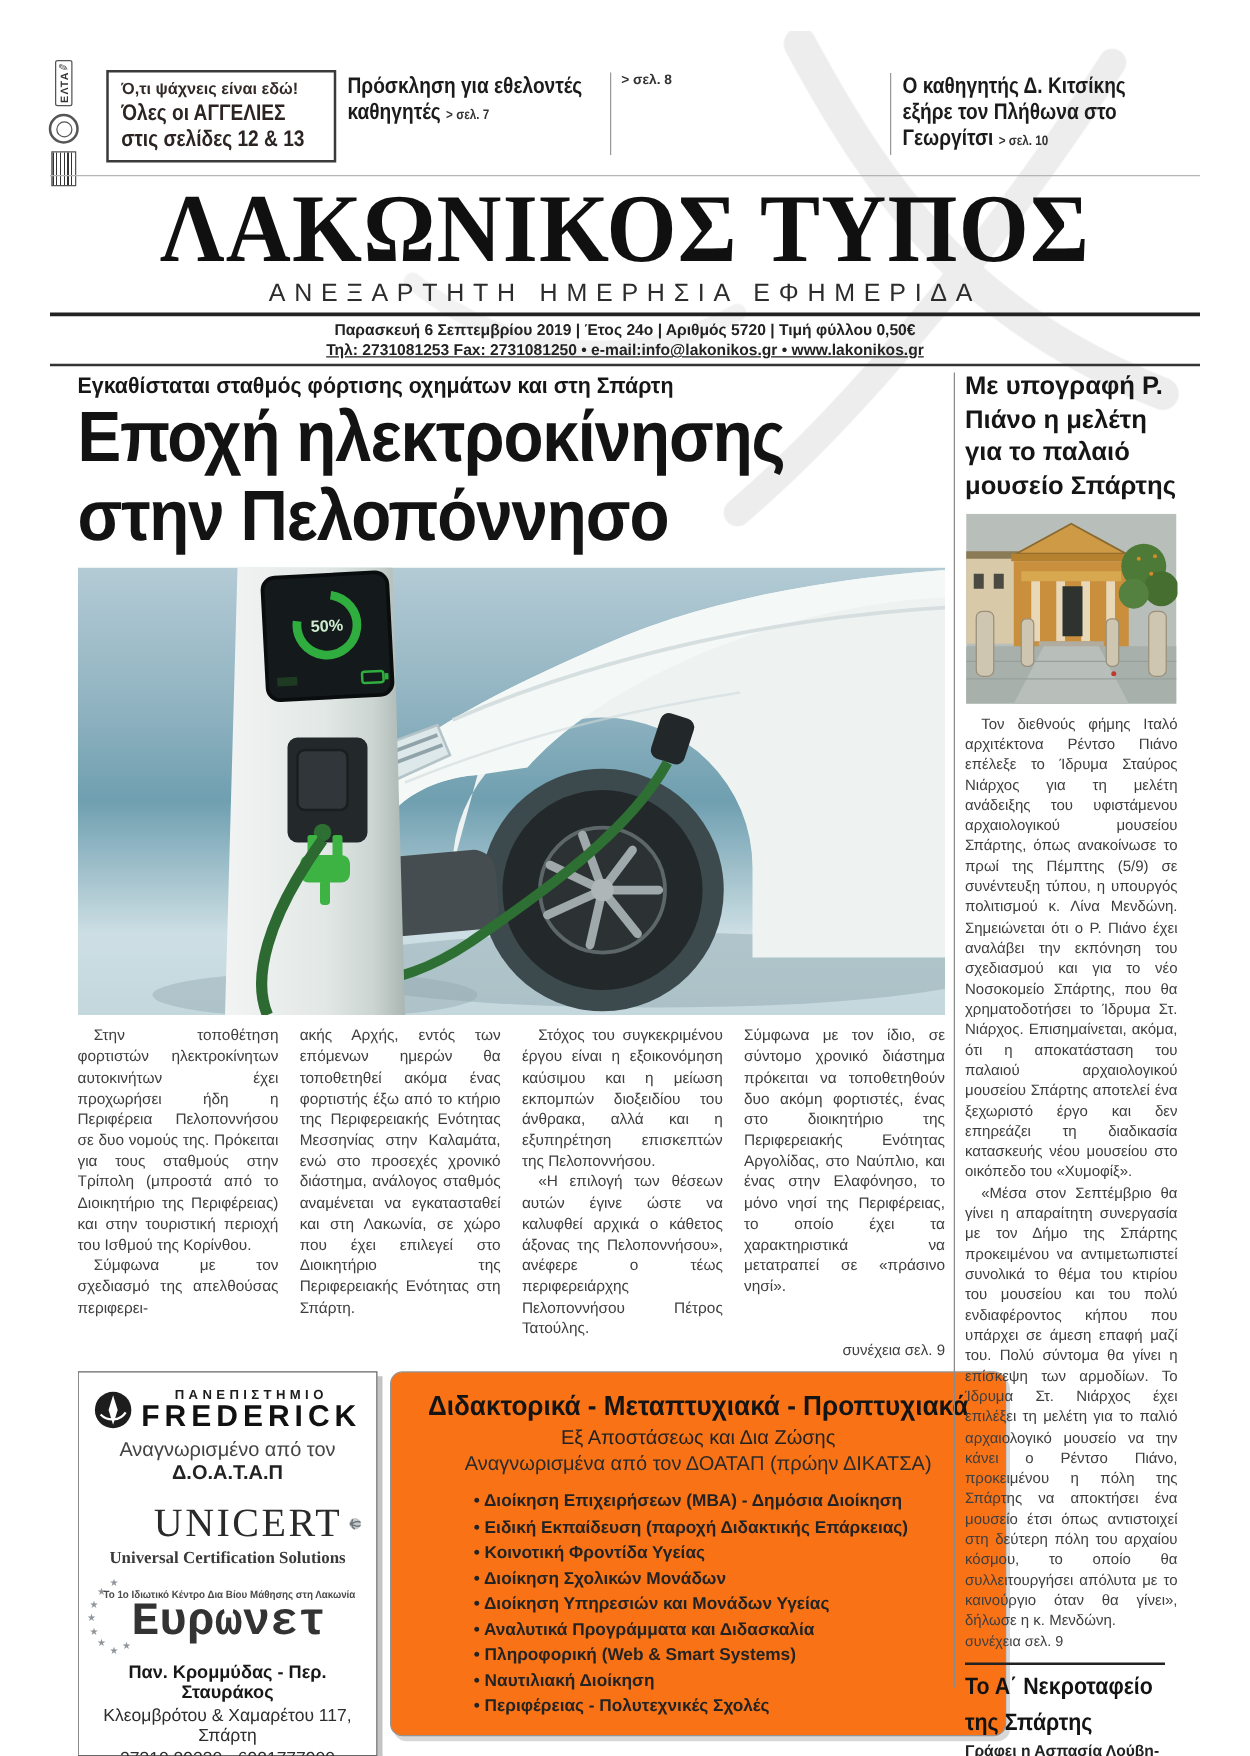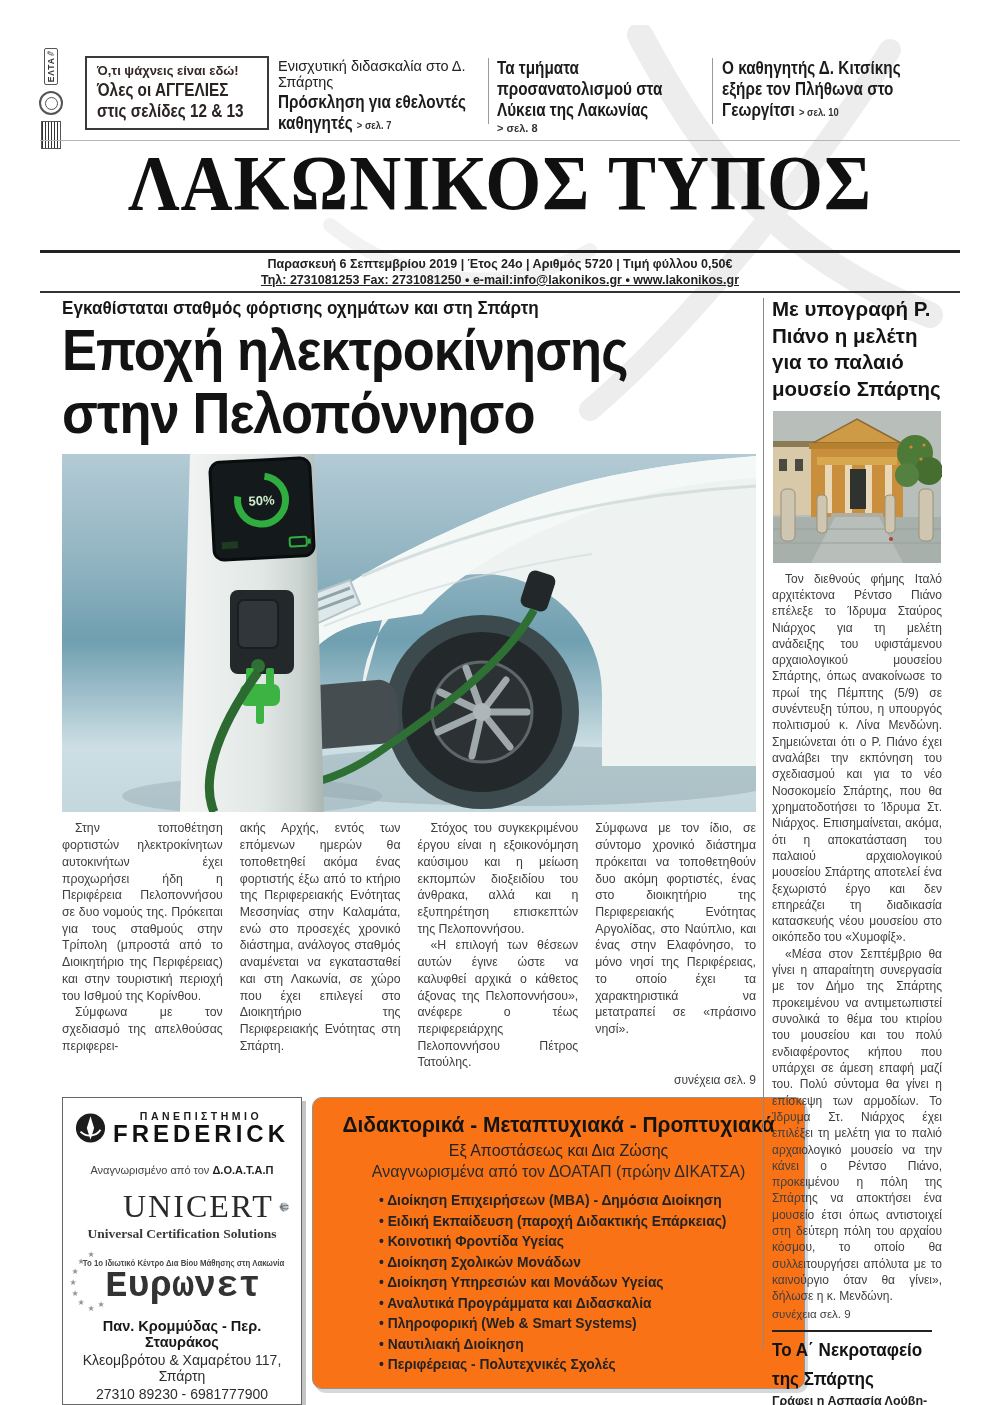--- a/index.html
+++ b/index.html
@@ -52,21 +52,21 @@
   .col{font-size:12.3px;line-height:1.36;color:#3e3e3e;text-align:justify;}
   .col p{margin:0;text-indent:13px;}
   .cont-note{text-align:right;font-size:12px;color:#3e3e3e;margin-top:2px;}
   
   .ads-row{margin-top:10px;display:flex;gap:10px;}
   .ad-left{width:214px;height:282px;border:1px solid #666;box-shadow:4px 4px 0 #c4c4c4;
      padding:12px 12px;text-align:center;background:#fff;}
   .fred-row{display:flex;align-items:center;justify-content:center;gap:7px;}
   .fred-top{font-size:10.5px;font-weight:bold;letter-spacing:3.5px;color:#1c1c1c;}
   .fred-name{font-size:24px;font-weight:bold;letter-spacing:4px;color:#111;line-height:1;}
-  .doatap{margin-top:18px;font-size:11px;color:#444;}
+  .doatap{margin-top:6px;font-size:16px;color:#444;}
   .doatap b{color:#222;}
   .uni-row{margin-top:12px;display:flex;align-items:center;justify-content:center;gap:5px;}
   .uni-name{font-family:"Liberation Serif","DejaVu Serif",serif;font-size:32px;letter-spacing:2px;color:#2a2a2a;margin-left:48px;}
   .uni-sub{font-size:13.5px;font-weight:bold;color:#3a3a3a;margin-top:1px;font-family:Liberation Serif, serif;}
   .euronet{margin-top:10px;display:flex;align-items:center;justify-content:center;gap:2px;}
   .eu-stars{position:relative;width:30px;height:58px;}
   .eu-stars span{position:absolute;font-size:8px;color:#8f959b;}
   .eu-text{text-align:center;}
   .eu-tag{font-size:8.5px;font-weight:bold;color:#4a4a4a;white-space:nowrap;transform:scaleX(.92);}
   .eu-name{font-family:Liberation Mono, monospace;font-weight:bold;font-size:37px;color:#333;line-height:1;}
@@ -119,38 +119,37 @@
     <div class="barcode"></div>
   </div>
 
   <div class="abs promo">
     <div class="promo-l1">Ό,τι ψάχνεις είναι εδώ!</div>
     <div class="promo-l2"><span class="condense">Όλες οι ΑΓΓΕΛΙΕΣ</span></div>
     <div class="promo-l2"><span class="condense">στις σελίδες 12 &amp; 13</span></div>
   </div>
 
   <div class="abs teaser t1">
-    <div class="t-kicker">Ενισχυτική διδασκαλία στο Δ. Σπάρτης</div>
     <div class="t-title"><span class="condense"><span>Πρόσκληση για εθελοντές καθηγητές</span>
       <span class="t-page">&gt; σελ. 7</span></span></div>
   </div>
   <div class="abs vline v1"></div>
   <div class="abs teaser t2">
-    <div class="t-title"><span class="condense">Τα τμήματα προσανατολισμού στα Λύκεια της Λακωνίας</span></div>
     <div class="t-page">&gt; σελ. 8</div>
   </div>
   <div class="abs vline v2"></div>
   <div class="abs teaser t3">
     <div class="t-title"><span class="condense"><span>Ο καθηγητής Δ. Κιτσίκης εξήρε τον Πλήθωνα στο Γεωργίτσι</span>
       <span class="t-page">&gt; σελ. 10</span></span></div>
   </div>
   <div class="abs top-hairline"></div>
 
   <div class="abs masthead">
     <div class="mast-title">ΛΑΚΩΝΙΚΟΣ ΤΥΠΟΣ</div>
+    <div class="mast-sub">ΑΝΕΞΑΡΤΗΤΗ ΗΜΕΡΗΣΙΑ ΕΦΗΜΕΡΙΔΑ</div>
   </div>
   <div class="abs mast-rule"></div>
   <div class="abs issue-line">Παρασκευή 6 Σεπτεμβρίου 2019 | Έτος 24ο | Αριθμός 5720 | Τιμή φύλλου 0,50€</div>
   <div class="abs contact-line">Τηλ: 2731081253 Fax: 2731081250 • e-mail:info@lakonikos.gr • www.lakonikos.gr</div>
   <div class="abs head-rule"></div>
 
   <div class="abs lead">
     <div class="lead-kicker"><span class="condense">Εγκαθίσταται σταθμός φόρτισης οχημάτων και στη Σπάρτη</span></div>
     <div class="headline"><span class="condense">Εποχή ηλεκτροκίνησης</span></div>
     <div class="headline"><span class="condense">στην Πελοπόννησο</span></div>

